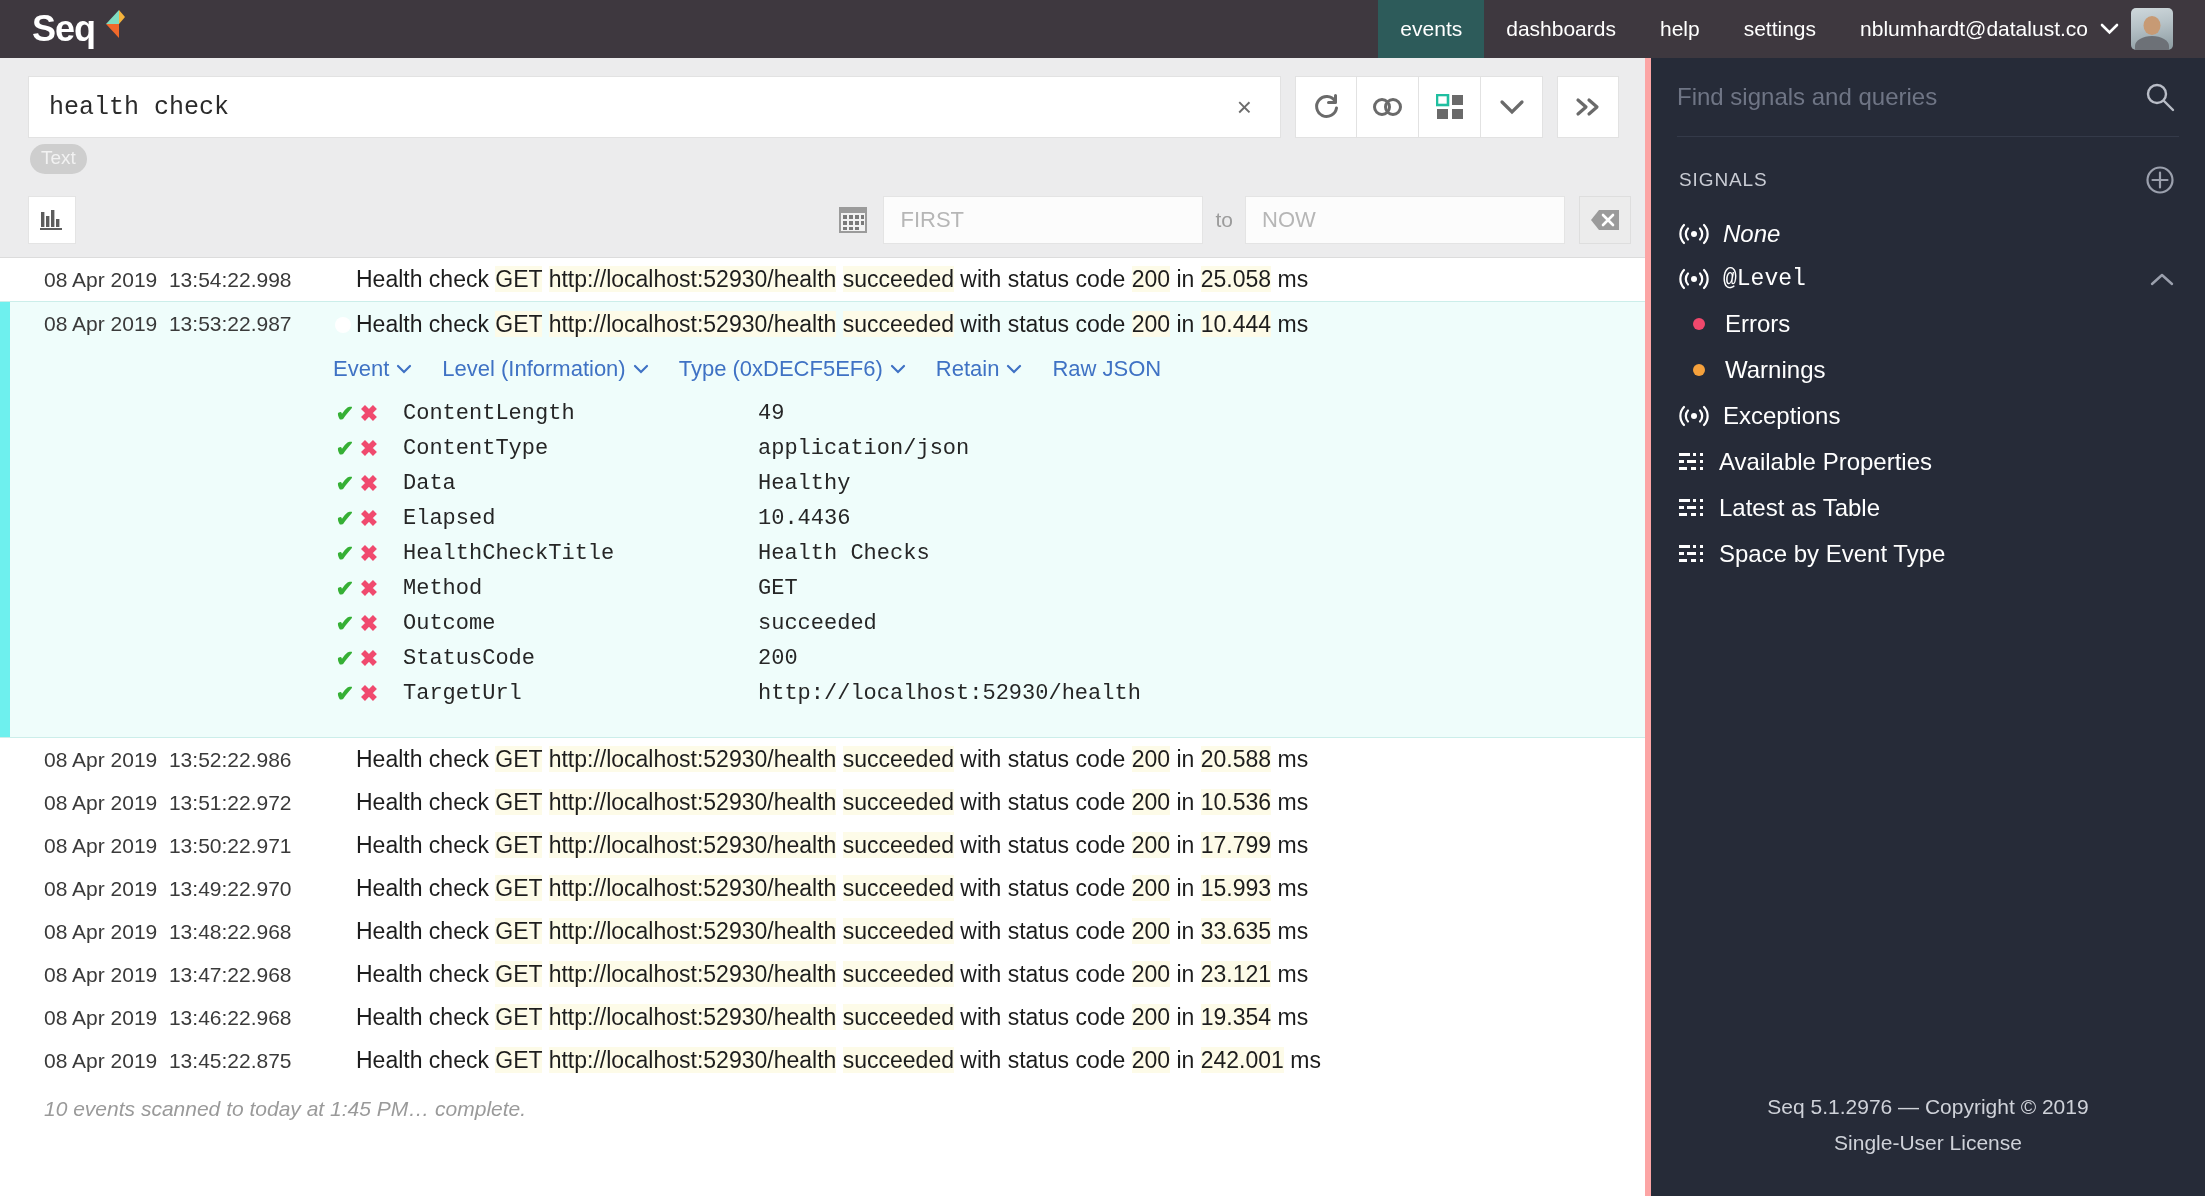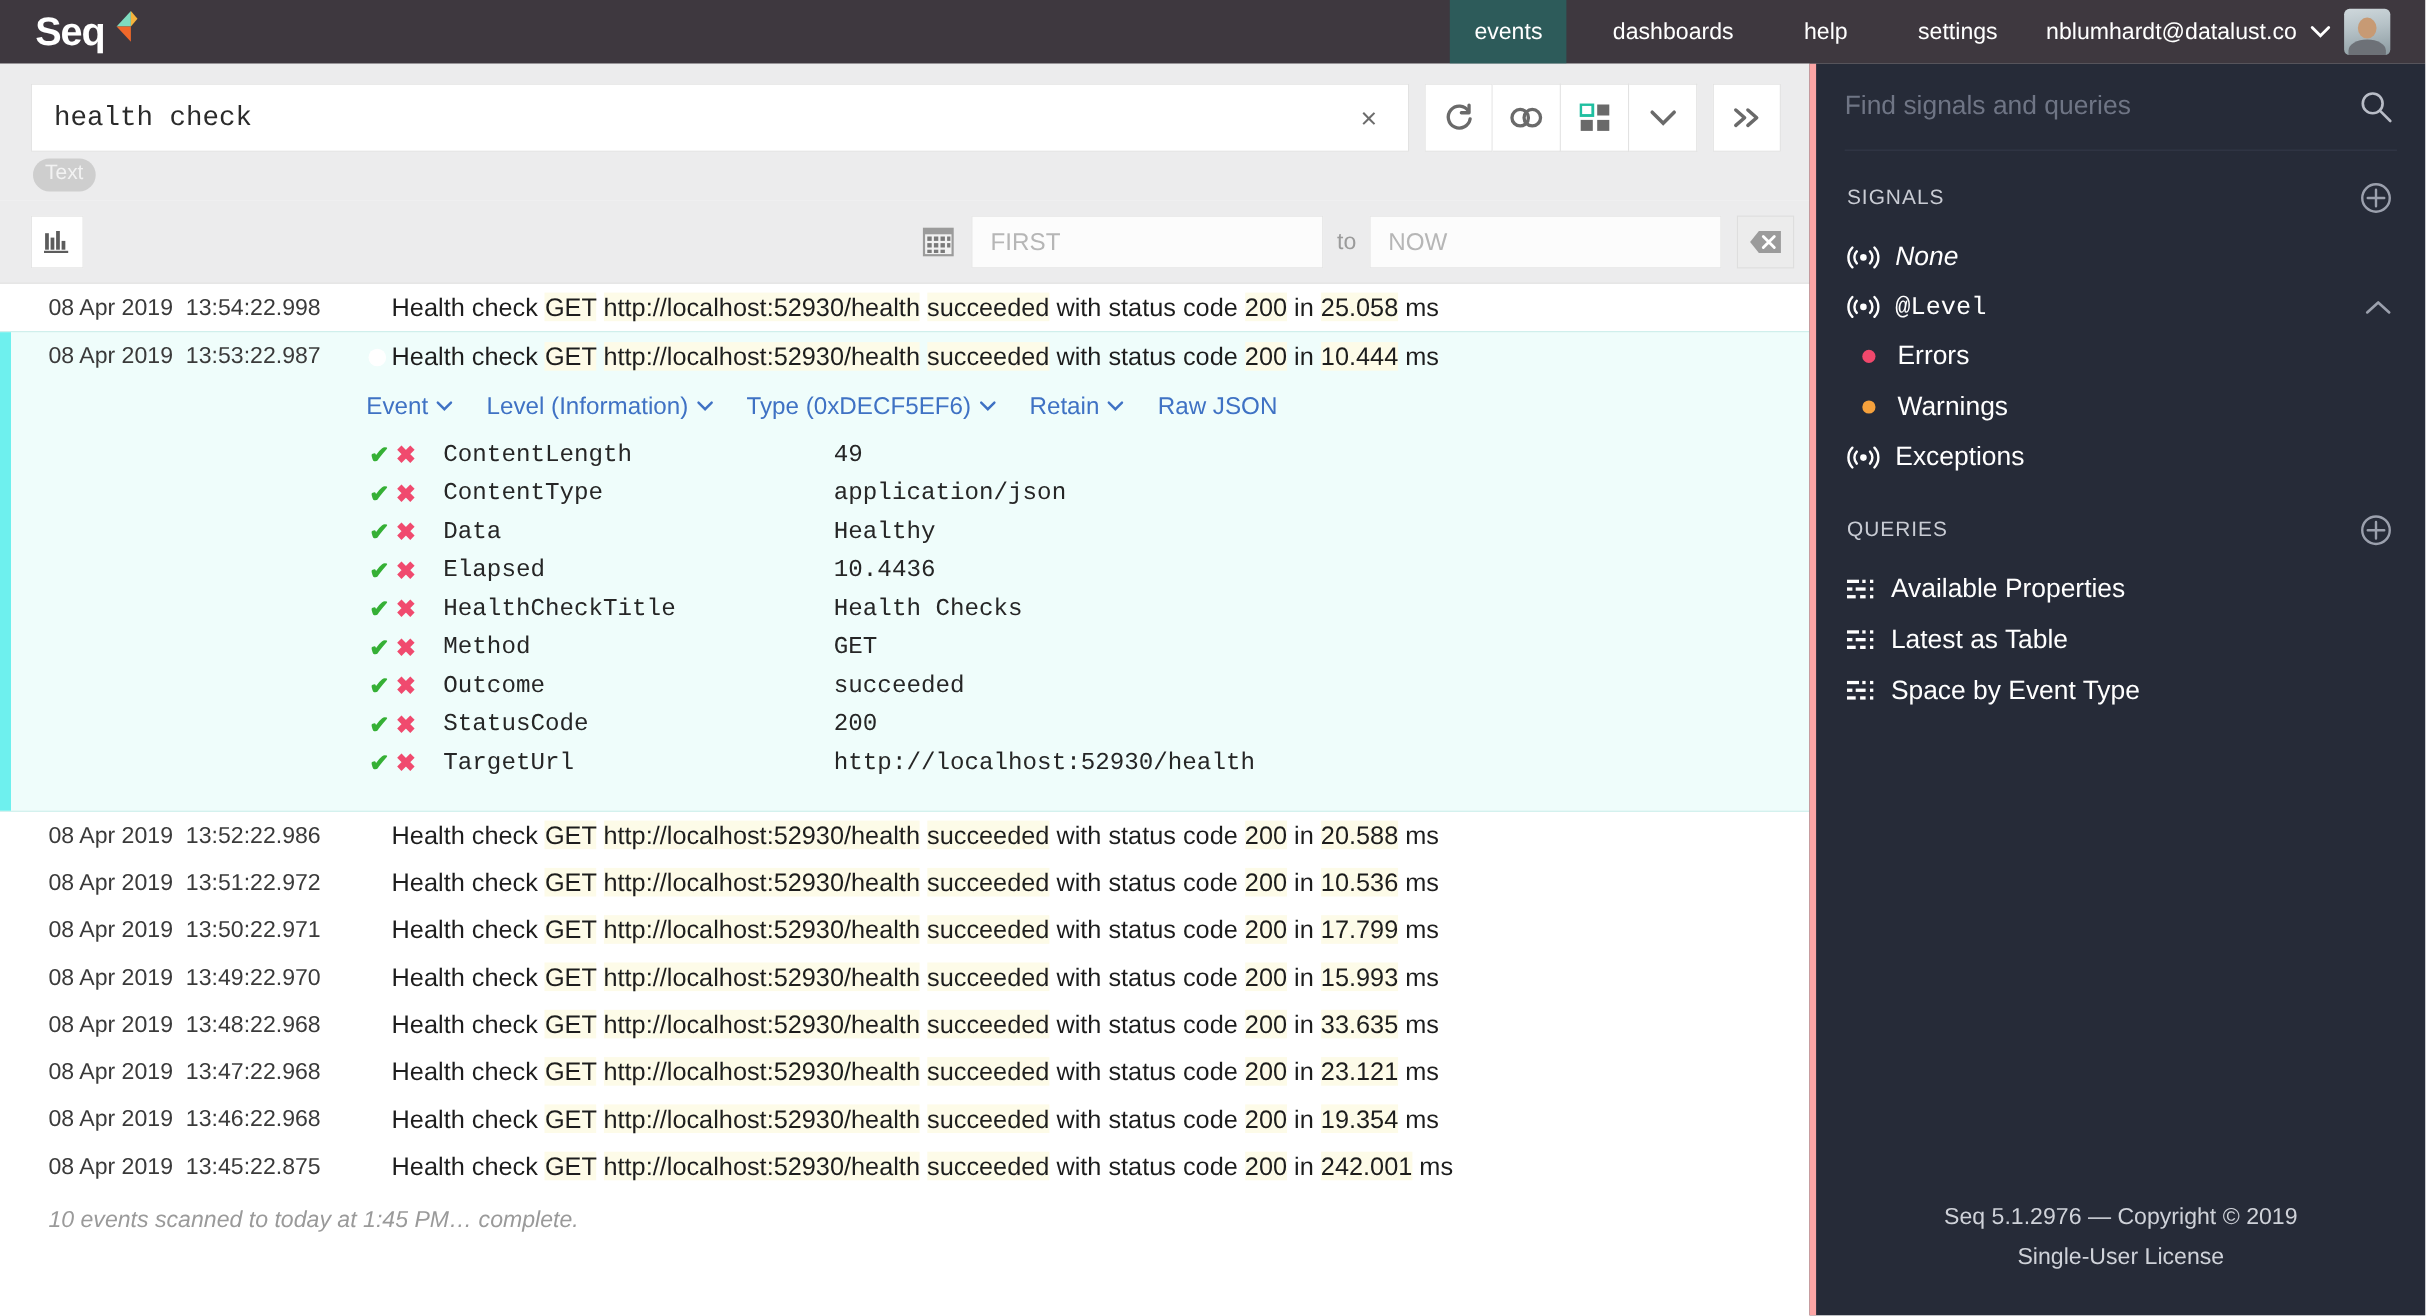--- a/index.html
+++ b/index.html
@@ -25,21 +25,21 @@
   .bc-sep { color: #5d565e; font-size: 20px; }
   .bc-personal {
     background: #4b444c; color: #ffffff; font-size: 21px;
     padding: 6px 14px 7px 16px; display: flex; align-items: center; gap: 11px; margin-left: 14px;
   }
   .bc-save { margin-left: 16px; display: flex; align-items: center; }
 
   .topnav { margin-left: auto; display: flex; align-items: stretch; }
   .navitem {
     display: flex; align-items: center; padding: 0 22px; color: #ffffff;
-    font-size: 21px; height: 58px; margin-left: 20px;
+    font-size: 21px; height: 58px;
   }
   .navitem.active { background: #2d5b5a; }
   .navuser { display: flex; align-items: center; padding: 0 18px 0 22px; color: #fff; font-size: 21px; gap: 12px; }
   .avatar {
     width: 42px; height: 42px; border-radius: 5px; margin-right: 14px;
     background: linear-gradient(170deg,#cfd8dc 0%,#b7c3c8 40%,#8b9aa0 100%);
     position: relative; overflow: hidden; flex: 0 0 42px;
   }
   .avatar::before { 
     content:""; position:absolute; left:50%; top:19%; transform:translateX(-50%);
@@ -522,29 +522,20 @@
             <circle cx="15" cy="11" r="3" fill="#fff"></circle>
             <path d="M9 5.5 A8 8 0 0 0 9 16.5" stroke="#fff" stroke-width="2.2" fill="none" stroke-linecap="round"></path>
             <path d="M21 5.5 A8 8 0 0 1 21 16.5" stroke="#fff" stroke-width="2.2" fill="none" stroke-linecap="round"></path>
             <path d="M5 2 A13 13 0 0 0 5 20" stroke="#fff" stroke-width="2.2" fill="none" stroke-linecap="round"></path>
             <path d="M25 2 A13 13 0 0 1 25 20" stroke="#fff" stroke-width="2.2" fill="none" stroke-linecap="round"></path>
           </svg>
         </span>
         <span>Exceptions</span>
       </div>
 
-      <div class="sechead">
-        <span class="sechead-lbl">QUERIES</span>
-        <span>
-          <svg width="30" height="30" viewBox="0 0 30 30">
-            <circle cx="15" cy="15" r="12.5" stroke="#9ba0ad" stroke-width="2.2" fill="none"></circle>
-            <path d="M15 7.5 V22.5 M7.5 15 H22.5" stroke="#9ba0ad" stroke-width="2.2" stroke-linecap="round"></path>
-          </svg>
-        </span>
-      </div>
 
       <div class="sitem">
         <span>
           <svg width="26" height="22" viewBox="0 0 26 22">
             <rect x="0" y="2" width="11" height="3" fill="#fff"></rect>
               <rect x="14" y="2" width="3" height="3" fill="#fff"></rect>
               <rect x="21" y="2" width="3" height="3" fill="#fff"></rect>
             <rect x="0" y="9" width="5" height="3" fill="#fff"></rect>
               <rect x="8" y="9" width="9" height="3" fill="#fff"></rect>
               <rect x="21" y="9" width="3" height="3" fill="#fff"></rect>

